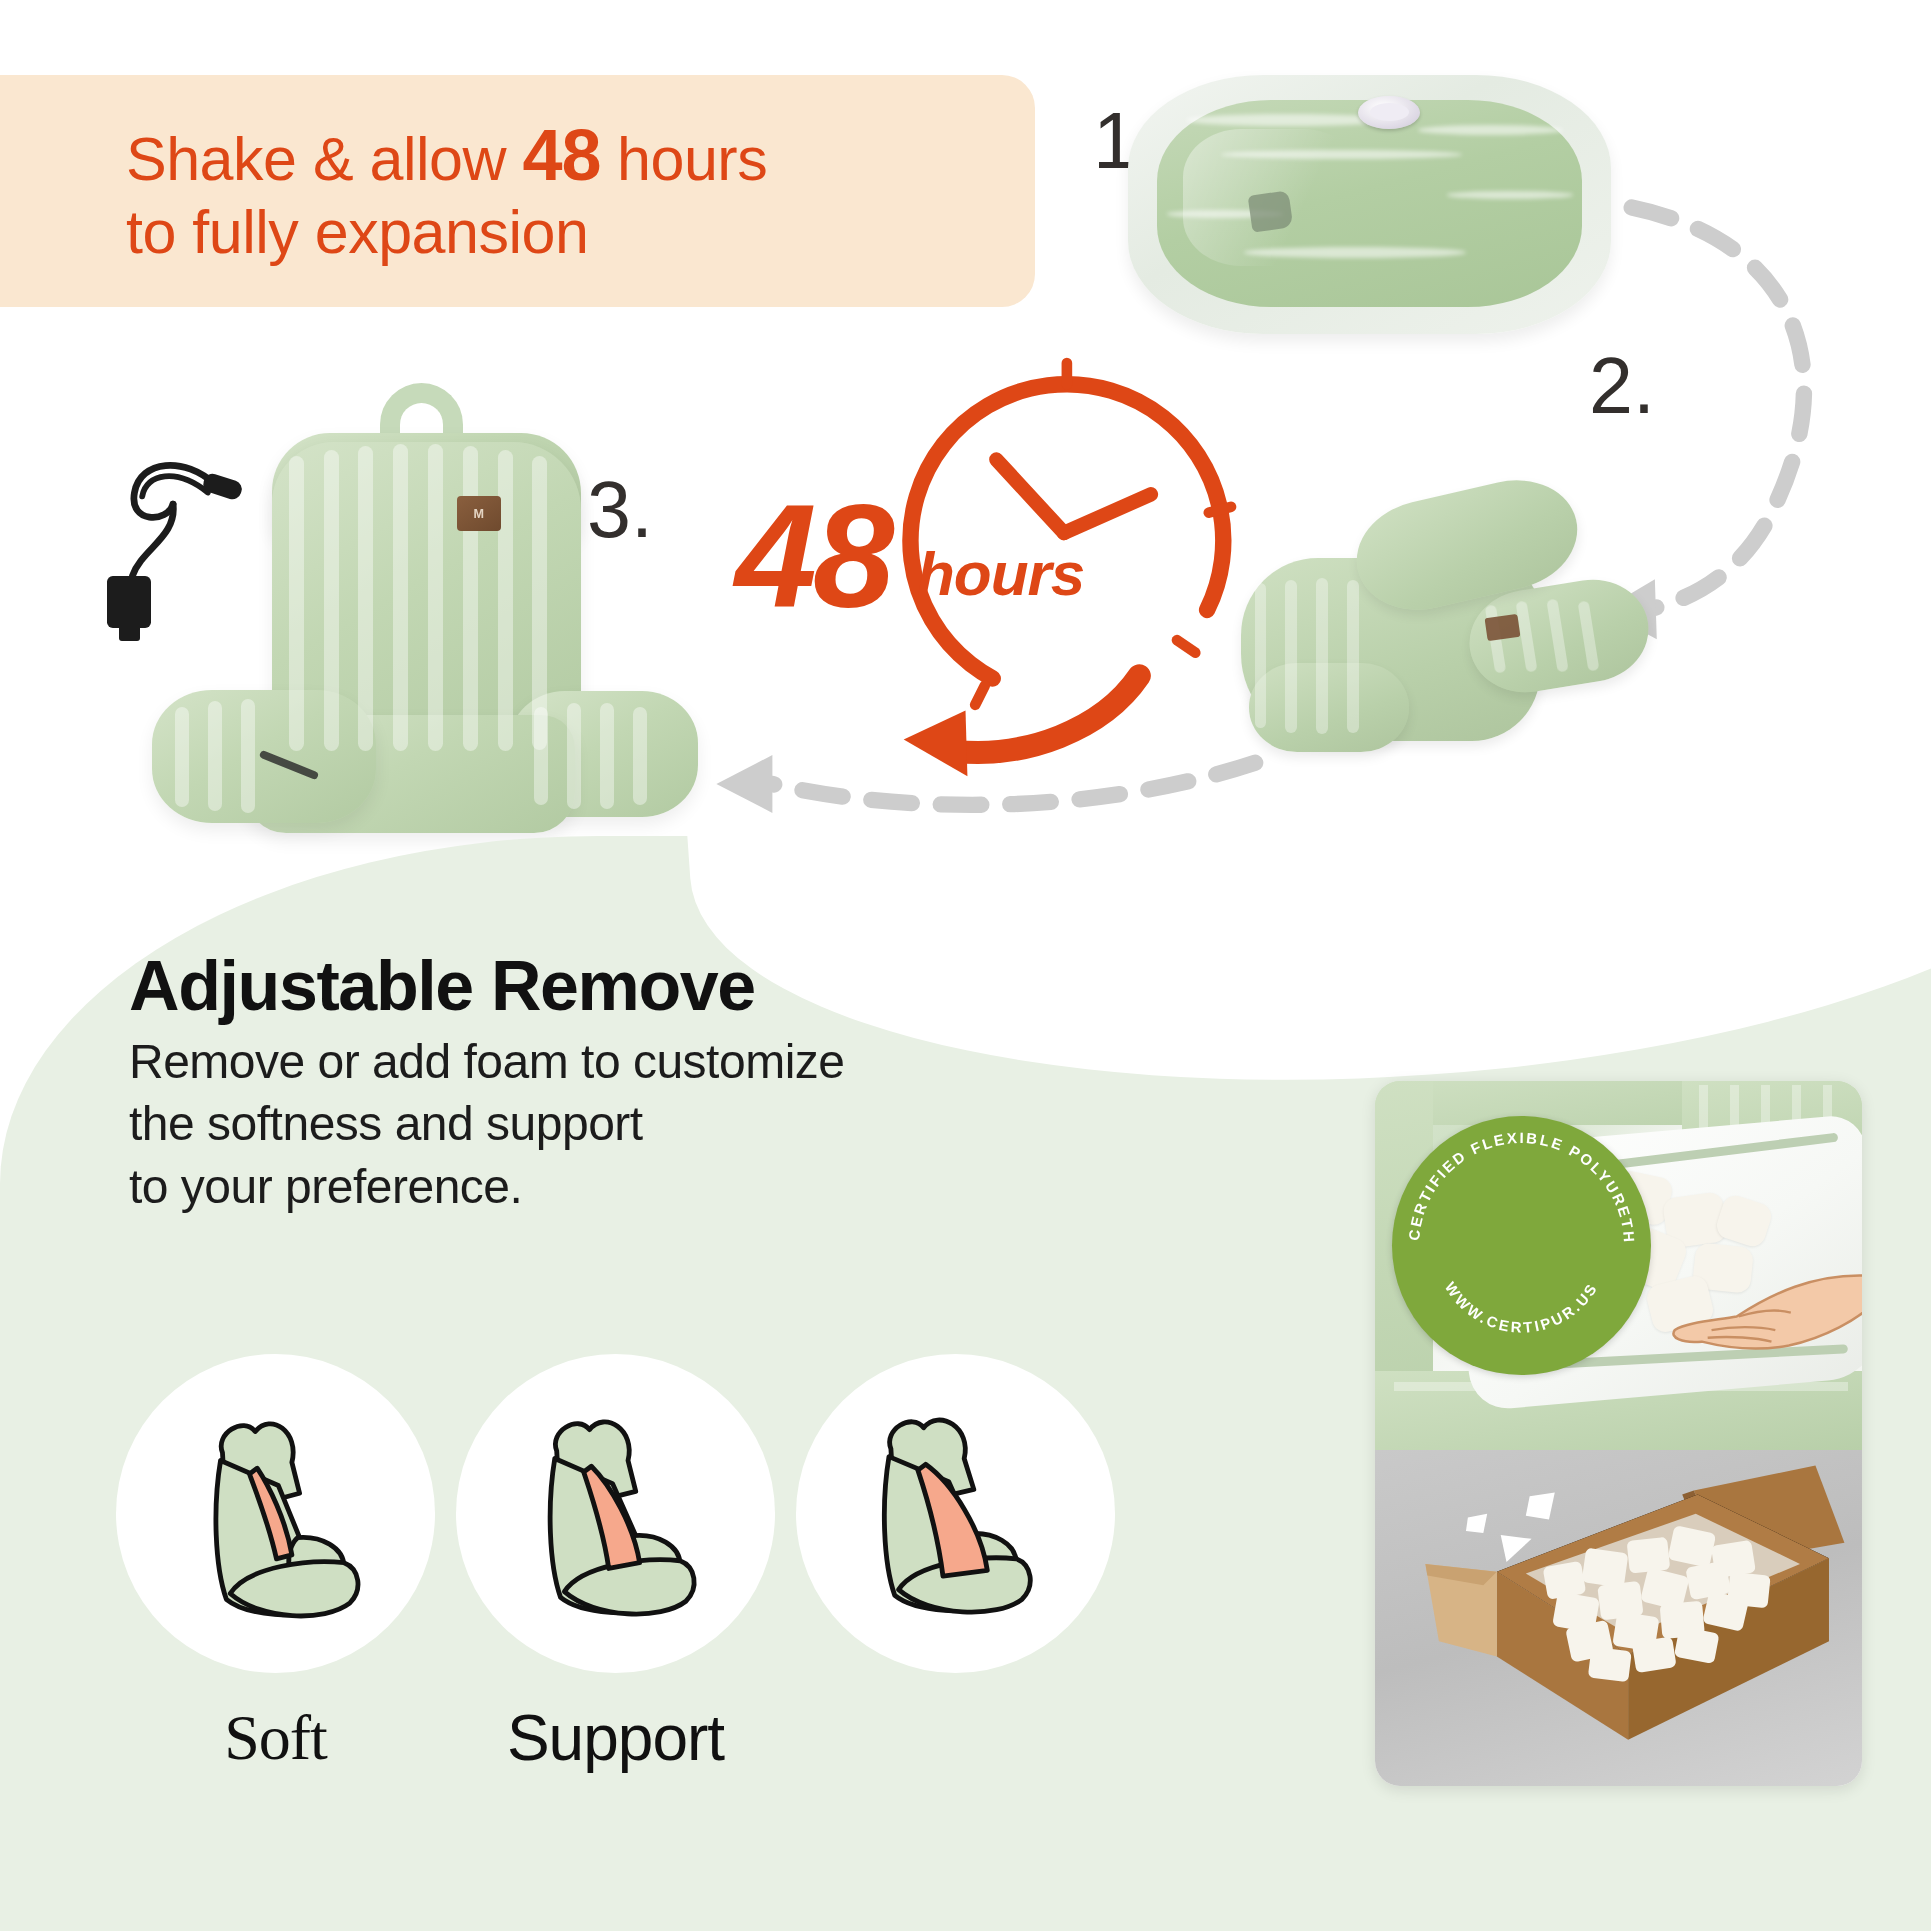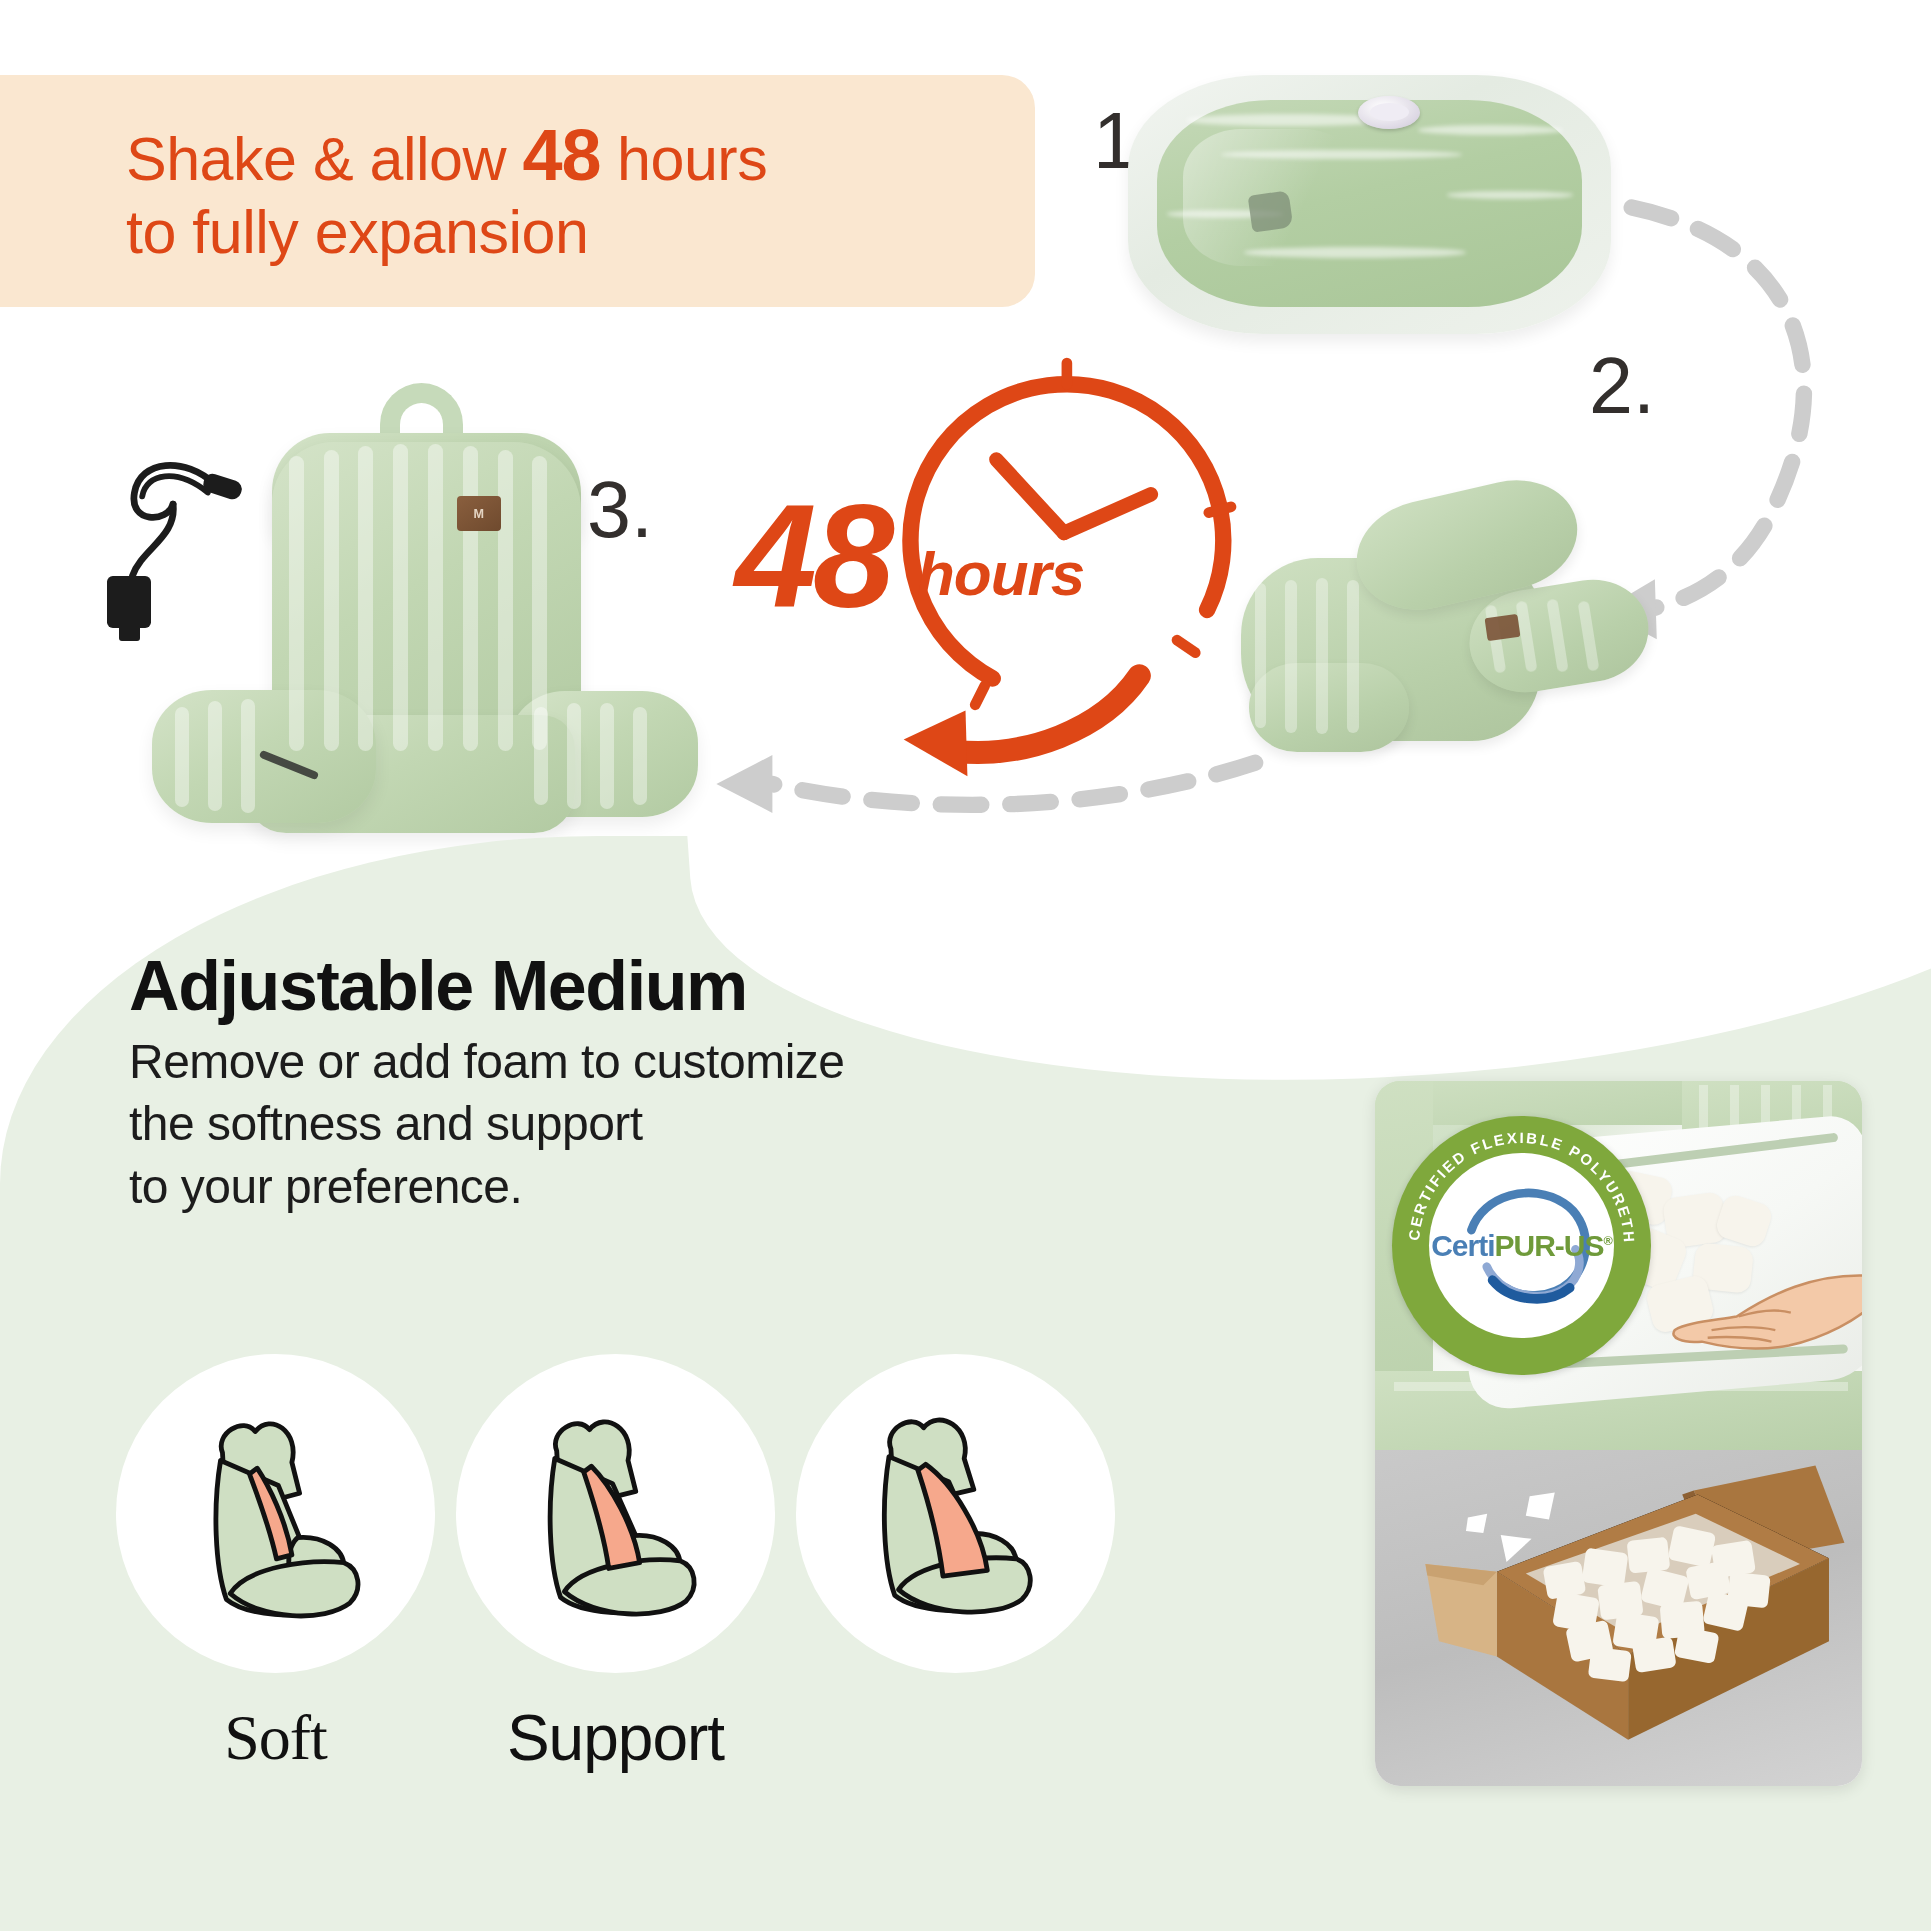--- a/index.html
+++ b/index.html
@@ -401,21 +401,21 @@
         <path d="M84 112 C 88 146, 52 158, 42 186" fill="none" stroke="#1c1c1c" stroke-width="7" stroke-linecap="round"></path>
         <path d="M120 100 C 88 74, 56 80, 52 104" fill="none" stroke="#1c1c1c" stroke-width="6" stroke-linecap="round"></path>
       </svg>
       <div class="connector"></div>
       <div class="plug"></div>
     </div>
   </div>
 
   <div class="green-panel"></div>
 
-  <div class="section-title">Adjustable Medium</div>
+  <div class="section-title">Adjustable Remove</div>
   <div class="section-body">Remove or add foam to customize
 the softness and support
 to your preference.</div>
 
   <div class="firm-row">
 
     <div class="firm-item" id="firm-0">
       <div class="firm-circle">
         <svg width="241" height="241" viewBox="0 0 250 250">
           <g stroke="#111" stroke-width="5" stroke-linejoin="round" fill="#cfdfc3">
@@ -565,25 +565,16 @@
         <path id="arcBot" d="M 44 134 A 90 90 0 0 0 224 134" fill="none"></path>
       </defs>
       <text font-family="Liberation Sans, sans-serif" font-size="15.5" font-weight="700" fill="#ffffff" letter-spacing="2.4">
         <textPath href="#arcTop" startOffset="50%" text-anchor="middle" id="ringTopText">CONTAINS CERTIFIED FLEXIBLE POLYURETHANE FOAM</textPath>
       </text>
       <text font-family="Liberation Sans, sans-serif" font-size="15.5" font-weight="700" fill="#ffffff" letter-spacing="2.8">
         <textPath href="#arcBot" startOffset="50%" text-anchor="middle" id="ringBotText">WWW.CERTIPUR.US</textPath>
       </text>
     </svg>
 
-    <div class="badge-inner">
-      <svg width="185" height="185" viewBox="0 0 192 192" style="position:absolute;left:0;top:0;">
-        <path d="M44 80 C 56 44, 106 30, 140 52 C 168 70, 170 112, 146 134
-                 C 128 150, 98 152, 80 140" fill="none" stroke="#4a7fb5" stroke-width="9" stroke-linecap="round"></path>
-        <path d="M60 118 C 72 146, 114 158, 142 140 C 156 130, 160 112, 152 100" fill="none" stroke="#8fa9d4" stroke-width="9" stroke-linecap="round"></path>
-        <path d="M66 132 C 84 154, 124 158, 146 140" fill="none" stroke="#1f5b9e" stroke-width="10" stroke-linecap="round"></path>
-      </svg>
-      <div class="badge-word"><span class="bw-a">Certi</span><span class="bw-b">PUR-US</span><span class="bw-reg">®</span></div>
-    </div>
   </div>
 
 </div>
 
 
 </body></html>

